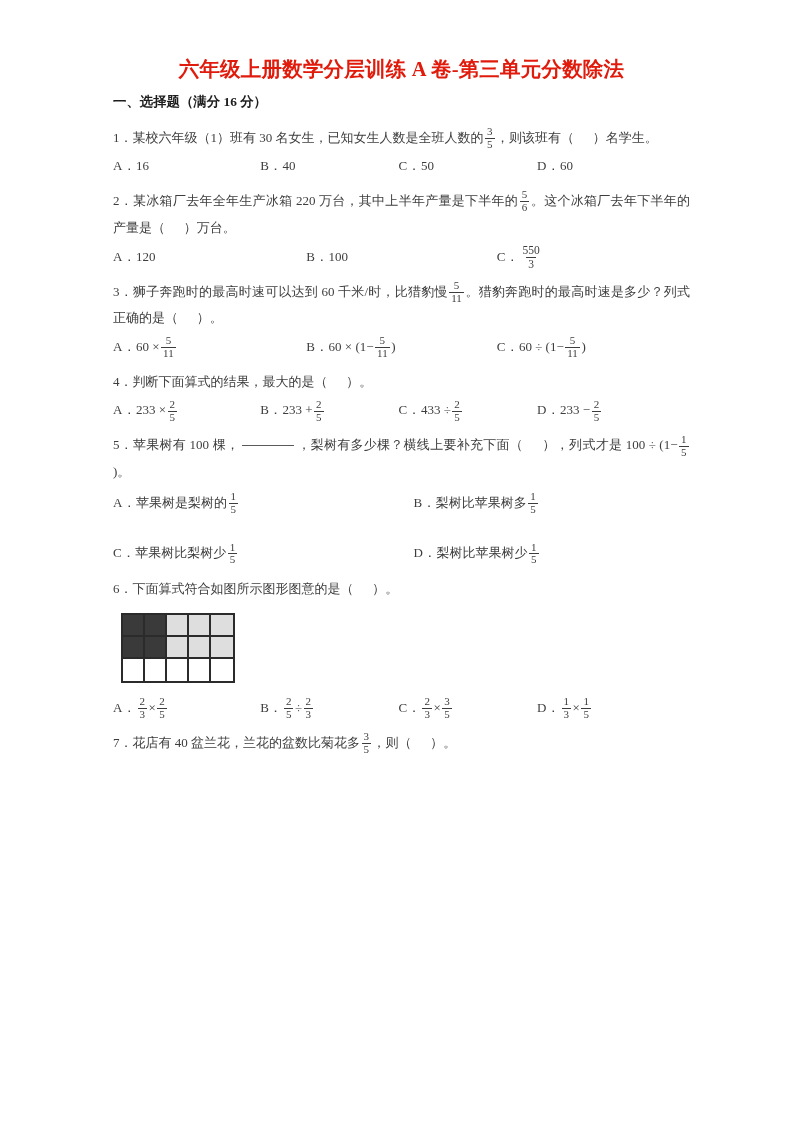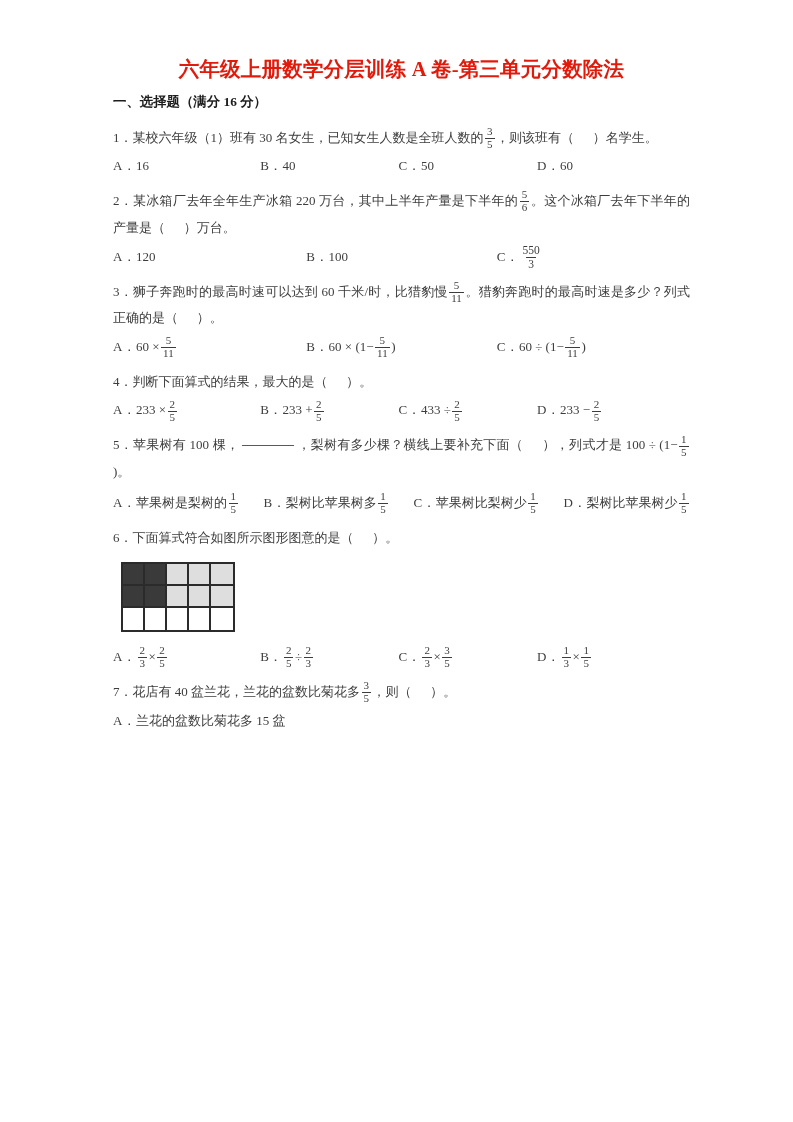--- a/index.html
+++ b/index.html
@@ -81,21 +81,21 @@
   .c4 .opt:nth-child(3) { left: 49.5%; }
   .c4 .opt:nth-child(4) { left: 73.5%; }
   
   .c3 .opt:nth-child(1) { left: 0%; }
   .c3 .opt:nth-child(2) { left: 33.5%; }
   .c3 .opt:nth-child(3) { left: 66.5%; }
   
   .grid2 {
     position: relative;
     display: grid;
-    grid-template-columns: 1fr 1fr 1fr 1fr;
+    grid-template-columns: 1fr 1fr;
     row-gap: 14px;
     font-size: 13px;
     line-height: 2.05;
     color: #3d3d3d;
     margin-top: 4px;
     gap: 24px;
   }
   .grid2 .opt { position: static; }
   
   .stack .opt {
@@ -333,17 +333,16 @@
   </div>
 
   <div class="question">
     <div class="q-stem">
       <span>7．花店有 40 盆兰花，兰花的盆数比菊花多</span><span class="frac">
           <span class="num-t">3</span>
           <span class="den-t">5</span>
         </span><span>，则（</span><span class="paren-gap">&nbsp;&nbsp;&nbsp;</span><span>）。</span>
     </div>
     <div class="opts stack">
-      <span class="opt"><span class="opt-label">A．</span><span>兰花的盆数比菊花多 15 盆</span></span>
     </div>
   </div>
 
 </div>
 
 </body></html>

